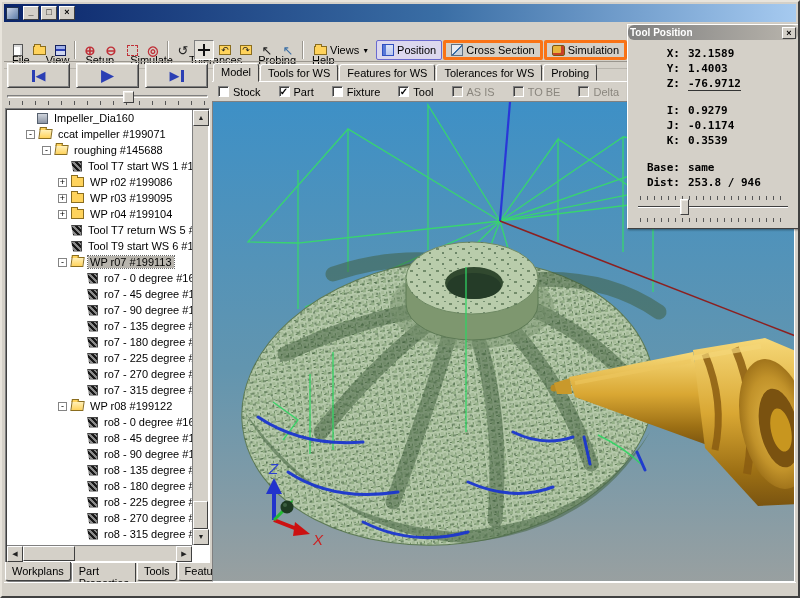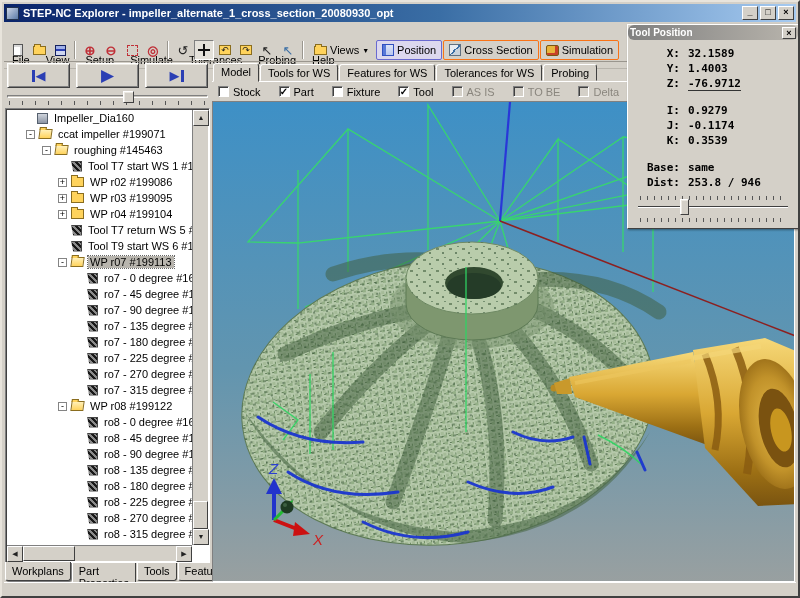--- a/index.html
+++ b/index.html
@@ -34,21 +34,21 @@
   .folder-ic { width:13px; height:9px; background:#ffd35c; border:1px solid #8a6d1f; position:relative; }
   .folder-ic::before { content:""; position:absolute; top:-3px; left:0; width:5px; height:2px; background:#ffd35c; border:1px solid #8a6d1f; border-bottom:none; }
   .save-ic { width:11px; height:11px; background:#2b3fb4; box-shadow:inset 0 -4px 0 #cfd6f0, inset 0 3px 0 #9fb0e8; border:1px solid #14205e; }
   .cross-ic { position:relative; width:12px; height:12px; }
   .cross-ic::before { content:""; position:absolute; left:5px; top:0; width:2px; height:12px; background:#111; }
   .cross-ic::after { content:""; position:absolute; left:0; top:5px; width:12px; height:2px; background:#111; }
   .dash-ic { width:11px; height:11px; border:1px dashed #c03038; }
   .ybox-ic { width:12px; height:10px; background:#ffd35c; border:1px solid #8a6d1f; font-size:9px; line-height:9px; color:#222; text-align:center; }
   .txtbtn { display:flex; align-items:center; gap:3px; padding:1px 5px; height:20px; border:1px solid transparent; }
   .txtbtn.toggled { border:1px solid #6a6ad0; border-radius:2px; background:#dcd8ee; }
-  .txtbtn.outlined { border:1px solid #f97316; border-radius:2px; }
+  .txtbtn.outlined { border:3px solid #f97316; border-radius:2px; }
   .pos-ic { width:12px; height:12px; border:1px solid #3050c0; background:linear-gradient(#dde4f8,#b8c6ee); box-shadow:inset 3px 0 0 #5878d8; }
   .cs-ic { width:12px; height:12px; border:1px solid #607080; background:linear-gradient(135deg,#e8ecf2 45%,#3a6ea5 45%, #3a6ea5 55%, #c8d2dc 55%); }
   .sim-ic { width:13px; height:11px; background:radial-gradient(circle at 40% 45%, #e8b43a 55%, #b07818 100%); border:1px solid #7a5410; border-radius:2px; box-shadow:inset -3px -2px 0 #c84028; }
   .help-ic { width:15px; height:15px; border-radius:50%; background:radial-gradient(circle at 35% 30%, #7aa8e0, #2a5aa0); color:#fff; font-weight:bold; font-size:10px; line-height:15px; text-align:center; }
   .dd-arrow { font-size:7px; }
 
   
   .left-panel { position:absolute; left:3px; top:60px; width:205px; bottom:14px; }
   .playback { height:27px; display:flex; gap:6px; padding:1px 2px; }
   .pbtn { flex:1; background:#d4d0c8; border:1px solid; border-color:#fff #404040 #404040 #fff; box-shadow:inset 1px 1px 0 #ece9e2, inset -1px -1px 0 #808080;
@@ -121,21 +121,20 @@
   .tp-ticks-b { position:absolute; left:2px; right:2px; bottom:0; height:4px; background:repeating-linear-gradient(to right,#555 0 1px,transparent 1px 7px); }
   .tp-thumb { position:absolute; left:28%; top:3px; width:9px; height:16px; background:#d4d0c8; border:1px solid; border-color:#fff #404040 #404040 #fff; box-shadow:inset 1px 1px 0 #ece9e2; }
 </style>
 </head>
 <body>
 
 <div class="window">
 
   <div class="titlebar">
     <div class="app-icon"></div>
-    <div class="title-text">STEP-NC Explorer - impeller_alternate_1_cross_section_20080930_opt</div>
     <div class="winbtns">
       <div class="winbtn">_</div>
       <div class="winbtn">□</div>
       <div class="winbtn">×</div>
     </div>
   </div>
 
   <div class="menubar">
     <span class="menu-item">File</span>
     <span class="menu-item">View</span>
@@ -238,21 +237,21 @@
             <span class="tlabel">Impeller_Dia160</span>
           </div>
           <div class="trow" style="padding-left: 19px;">
             <span class="exp">-</span>
             <span class="ticon folder-open"></span>
             <span class="tlabel">ccat impeller #199071</span>
           </div>
           <div class="trow" style="padding-left: 35px;">
             <span class="exp">-</span>
             <span class="ticon folder-open"></span>
-            <span class="tlabel">roughing #145463</span>
+            <span class="tlabel">roughing #145688</span>
           </div>
           <div class="trow" style="padding-left: 51px;">
             <span class="expsp"></span>
             <span class="ticon ws"></span>
             <span class="tlabel">Tool T7 start WS 1 #167987</span>
           </div>
           <div class="trow" style="padding-left: 51px;">
             <span class="exp">+</span>
             <span class="ticon folder-closed"></span>
             <span class="tlabel">WP r02 #199086</span>

